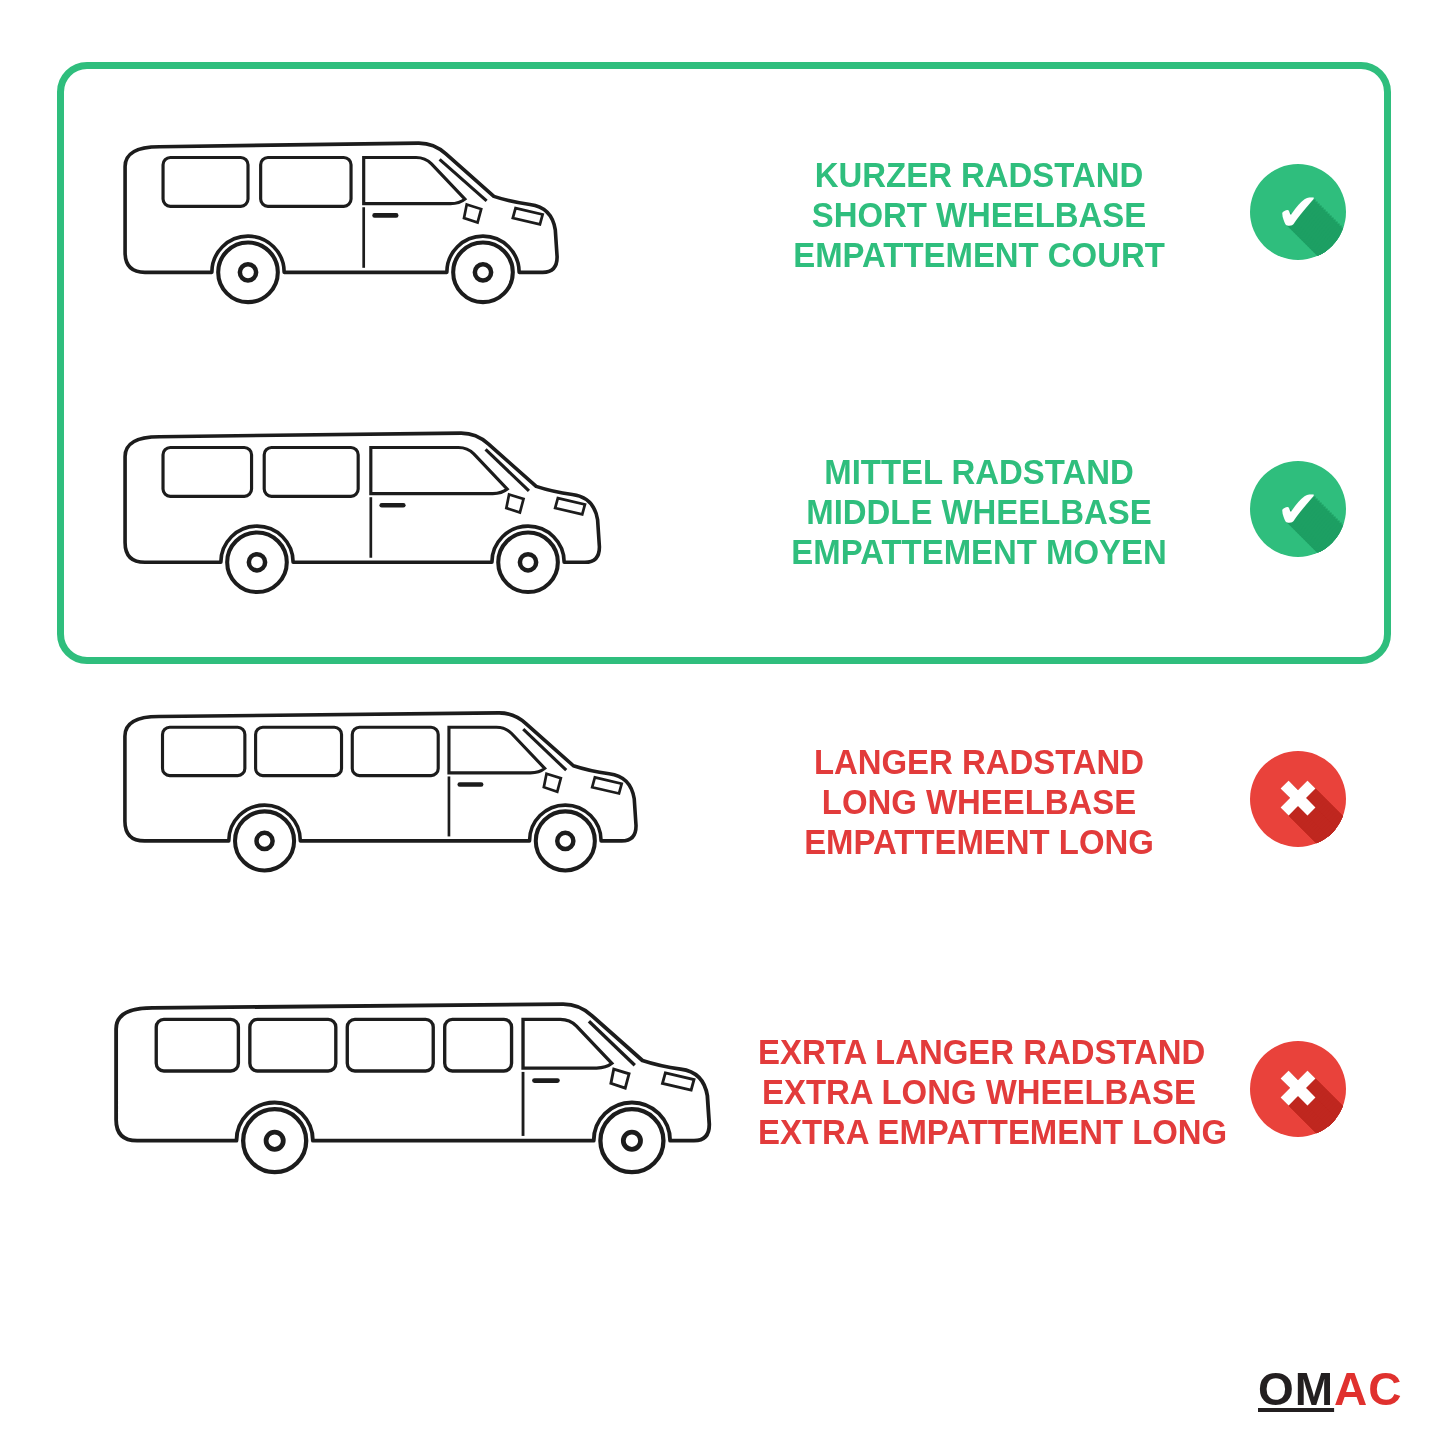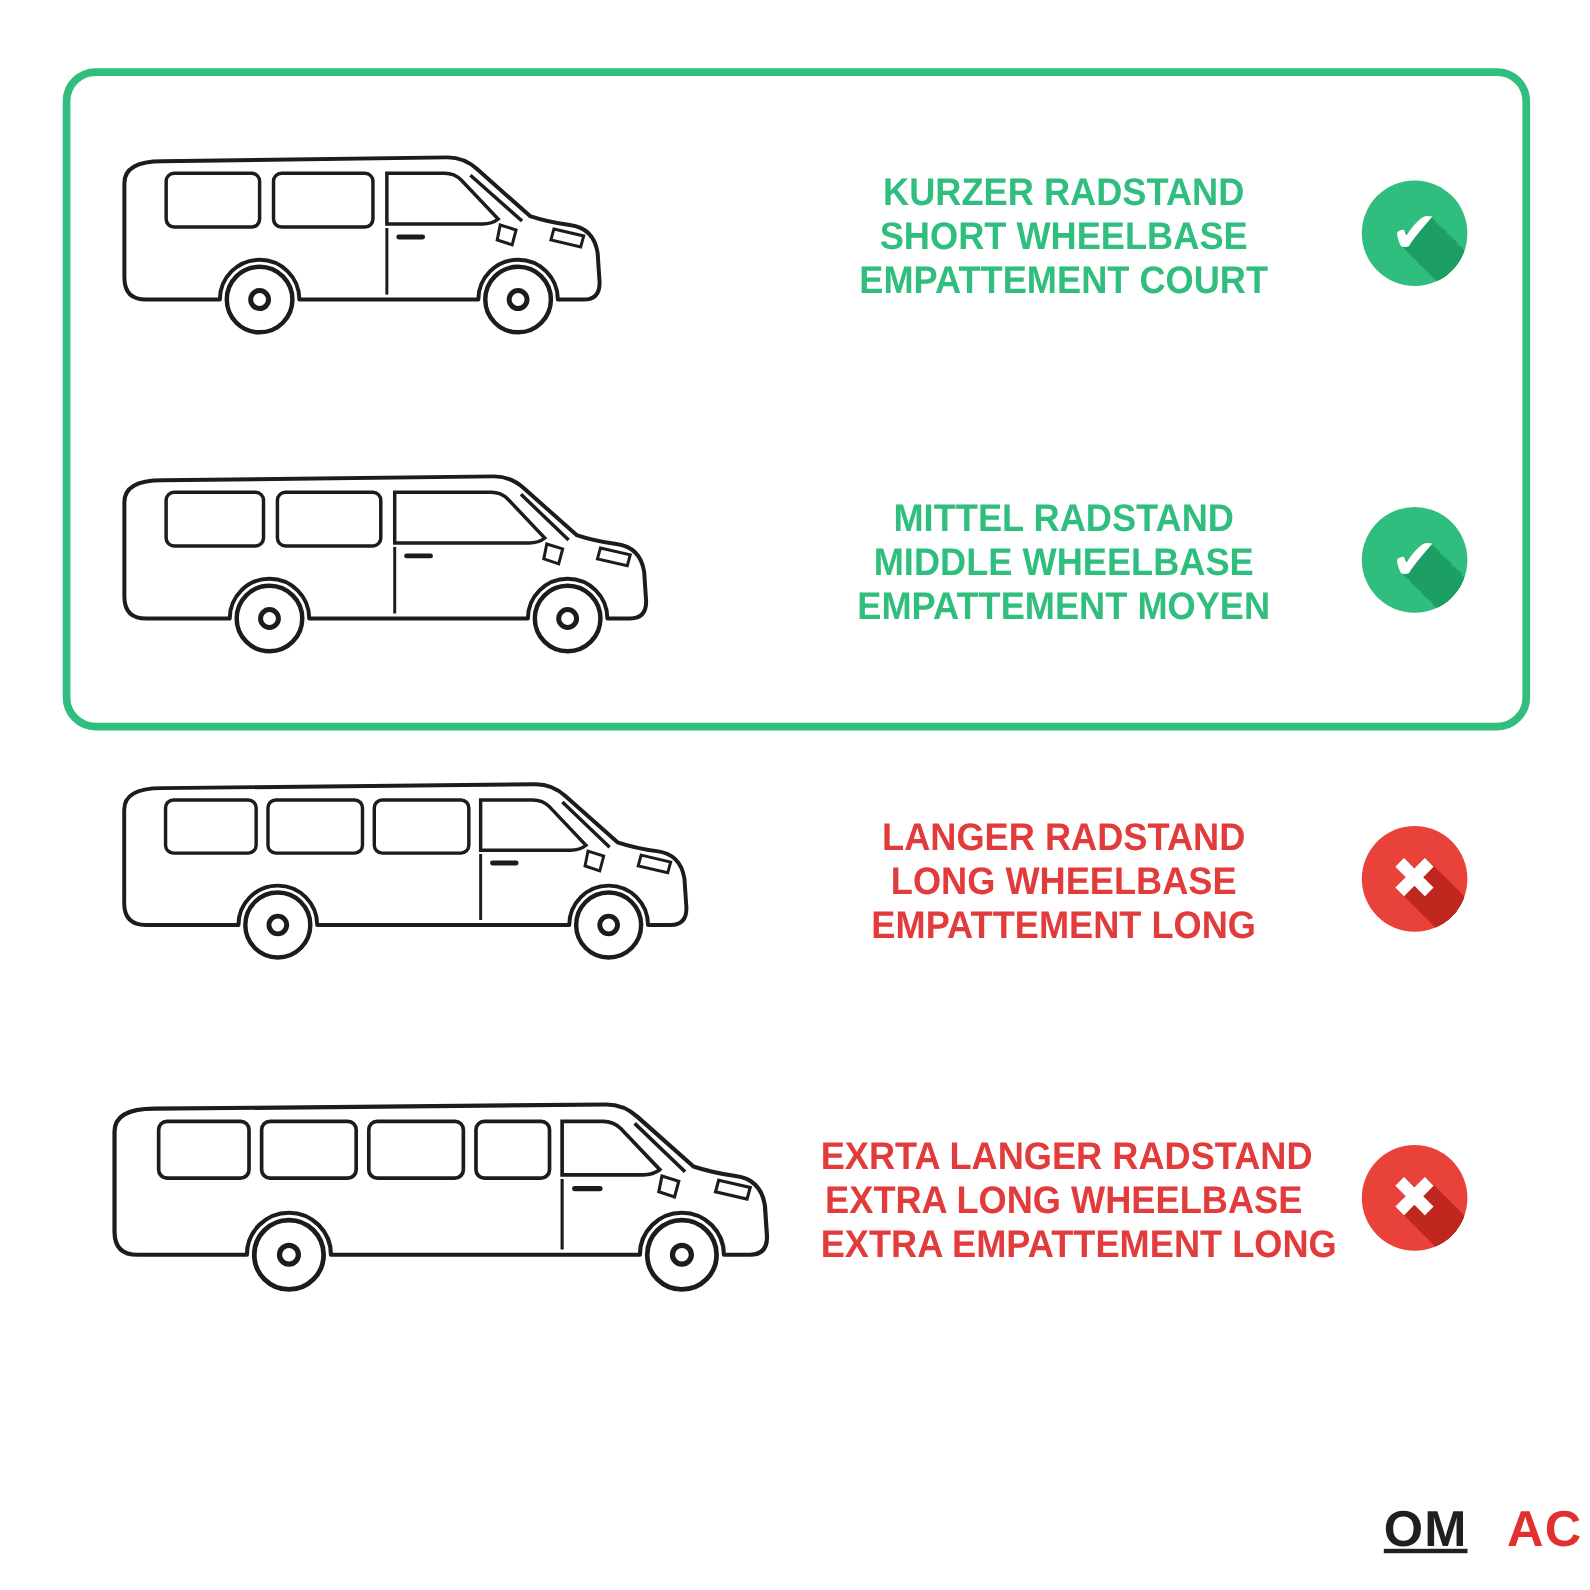--- a/index.html
+++ b/index.html
@@ -10,21 +10,21 @@
     --logo-dark:#231f20; --logo-red:#e0312e;
   }
   *{margin:0;padding:0;box-sizing:border-box;}
   html,body{background:#ffffff;}
   body{font-family:"Liberation Sans", sans-serif;}
   .canvas{position:relative;width:1445px;height:1445px;background:#fff;overflow:hidden;}
 
   .compat-box{position:absolute;left:57px;top:62px;width:1334px;height:602px;
     border:7px solid var(--box-border);border-radius:30px;}
 
-  .row{position:absolute;left:0;width:1270px;}
+  .row{position:absolute;left:12px;width:1270px;}
   .r1{top:110px;height:240px;}
   .r2{top:395px;height:235px;}
   .r3{top:685px;height:230px;}
   .r4{top:968px;height:250px;}
 
   .van{position:absolute;}
   .r1 .van{left:95px;top:15px;width:470px;}
   .r2 .van{left:95px;top:20px;width:515px;}
   .r3 .van{left:95px;top:10px;width:555px;}
   .r4 .van{left:85px;top:17px;width:640px;}
@@ -55,21 +55,21 @@
       2px 2px var(--sh), 4px 4px var(--sh), 6px 6px var(--sh), 8px 8px var(--sh),
       10px 10px var(--sh), 12px 12px var(--sh), 14px 14px var(--sh), 16px 16px var(--sh),
       18px 18px var(--sh), 20px 20px var(--sh), 22px 22px var(--sh), 24px 24px var(--sh),
       26px 26px var(--sh), 28px 28px var(--sh), 30px 30px var(--sh), 32px 32px var(--sh),
       34px 34px var(--sh), 36px 36px var(--sh), 38px 38px var(--sh), 40px 40px var(--sh),
       42px 42px var(--sh), 44px 44px var(--sh), 46px 46px var(--sh), 48px 48px var(--sh);}
 
   .logo{position:absolute;left:1258px;top:1362px;font-size:46px;font-weight:700;
     letter-spacing:1px;white-space:nowrap;}
   .logo .dark{color:var(--logo-dark);text-decoration:underline;}
-  .logo .accent{color:var(--logo-red);margin-left:36px;}
+  .logo .accent{color:var(--logo-red);}
 </style>
 </head>
 <body>
 
 <div class="canvas">
 
   <div class="compat-box"></div>
 
   <div class="row r1">
     <div class="van">

